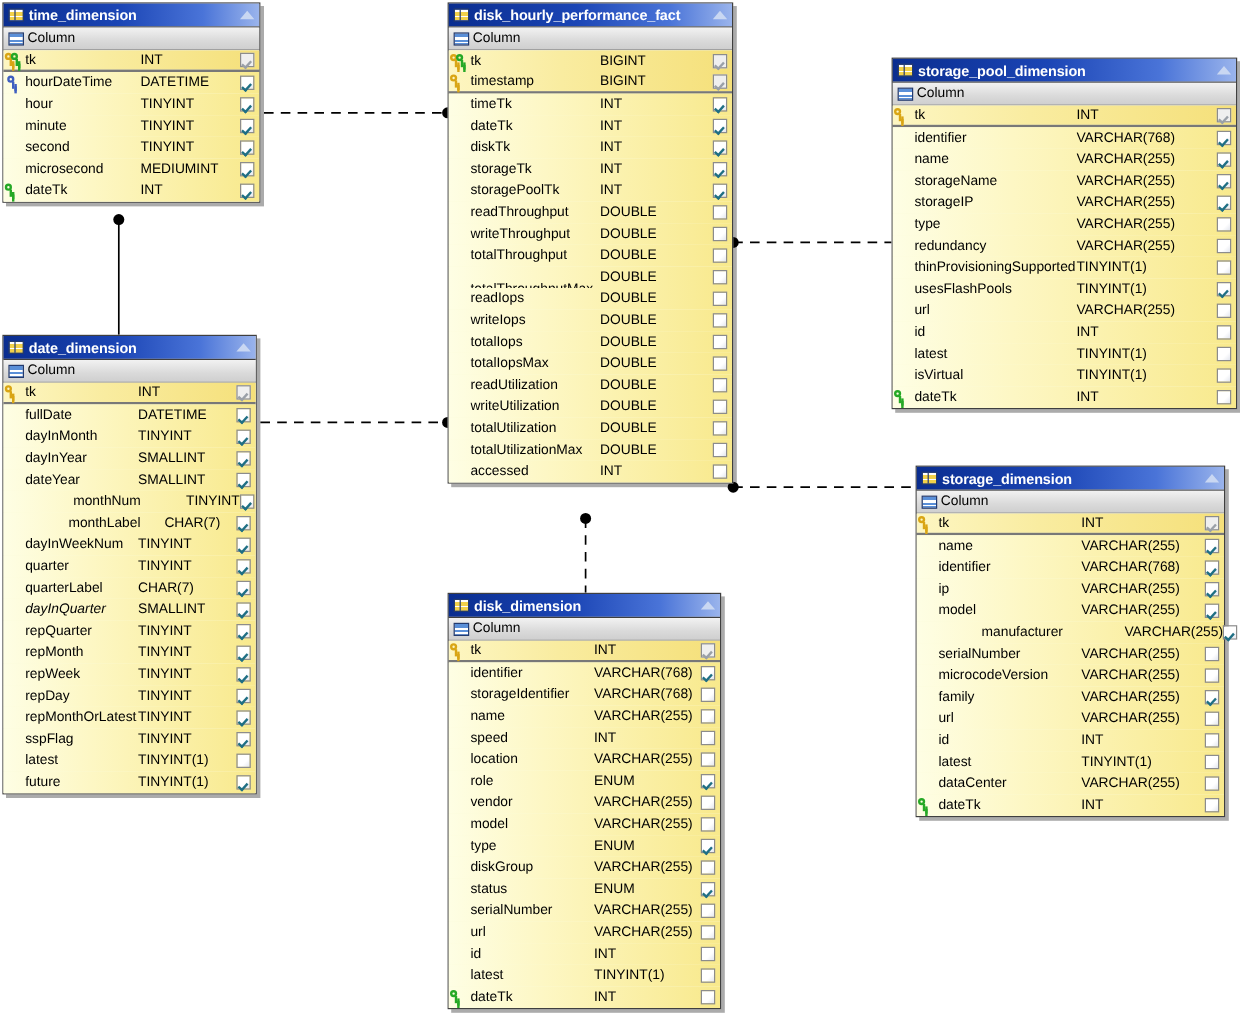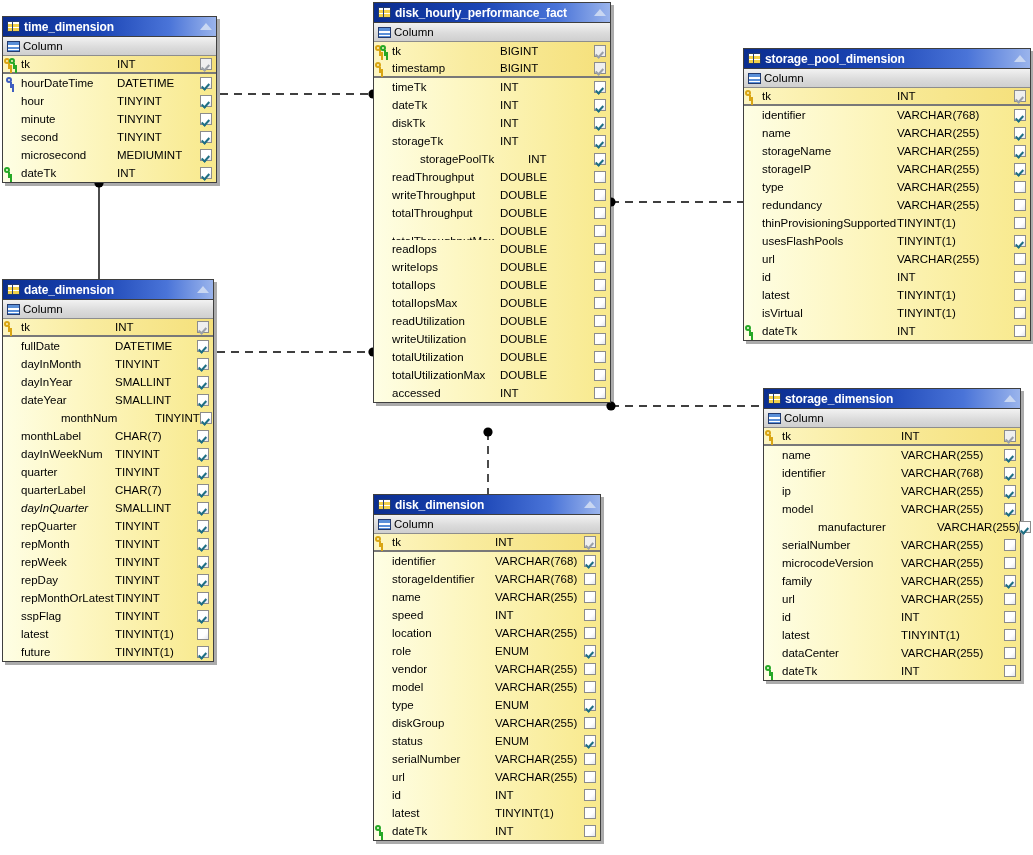--- a/index.html
+++ b/index.html
@@ -246,21 +246,21 @@
         <line x1="611" y1="406" x2="763" y2="406" stroke="#000" stroke-width="1.4" stroke-dasharray="8,6"></line>
         <circle cx="611" cy="406" r="4.6" fill="#000"></circle>
       </g>
       <g>
         <line x1="488" y1="432" x2="488" y2="494" stroke="#000" stroke-width="1.4" stroke-dasharray="8,6"></line>
         <circle cx="488" cy="432" r="4.6" fill="#000"></circle>
       </g>
     </svg>
 
   <div id="tables-layer">
-      <div class="tbl" style="left: 2px; top: 16px; width: 215px;">
+      <div class="tbl" style="left: 2px; top: 2px; width: 215px;">
         <div class="tbl-title">
           <span class="icon-table"></span>
           <span class="ttl-text">time_dimension</span>
           <span class="icon-collapse"></span>
         </div>
         <div class="grp">
           <span class="icon-column"></span>
           <span>Column</span>
         </div>
         <div class="rows">
@@ -359,21 +359,21 @@
             <div class="chk"><span class="cb on"></span></div>
           </div>
           <div class="row">
             <div class="keycell"></div>
             <div class="name" style="width: 94px; margin-left: 40px;">monthNum</div>
             <div class="type">TINYINT</div>
             <div class="chk"><span class="cb on"></span></div>
           </div>
           <div class="row">
             <div class="keycell"></div>
-            <div class="name" style="width: 94px;">monthLabel</div>
+            <div class="name" style="width: 80px; margin-left: 36px;">monthLabel</div>
             <div class="type">CHAR(7)</div>
             <div class="chk"><span class="cb on"></span></div>
           </div>
           <div class="row">
             <div class="keycell"></div>
             <div class="name" style="width: 94px;">dayInWeekNum</div>
             <div class="type">TINYINT</div>
             <div class="chk"><span class="cb on"></span></div>
           </div>
           <div class="row">
@@ -491,21 +491,21 @@
             <div class="chk"><span class="cb on"></span></div>
           </div>
           <div class="row">
             <div class="keycell"></div>
             <div class="name" style="width: 108px;">storageTk</div>
             <div class="type">INT</div>
             <div class="chk"><span class="cb on"></span></div>
           </div>
           <div class="row">
             <div class="keycell"></div>
-            <div class="name" style="width: 108px; margin-left: 28px;">storagePoolTk</div>
+            <div class="name" style="width: 108px;">storagePoolTk</div>
             <div class="type">INT</div>
             <div class="chk"><span class="cb on"></span></div>
           </div>
           <div class="row">
             <div class="keycell"></div>
             <div class="name" style="width: 108px;">readThroughput</div>
             <div class="type">DOUBLE</div>
             <div class="chk"><span class="cb"></span></div>
           </div>
           <div class="row">

